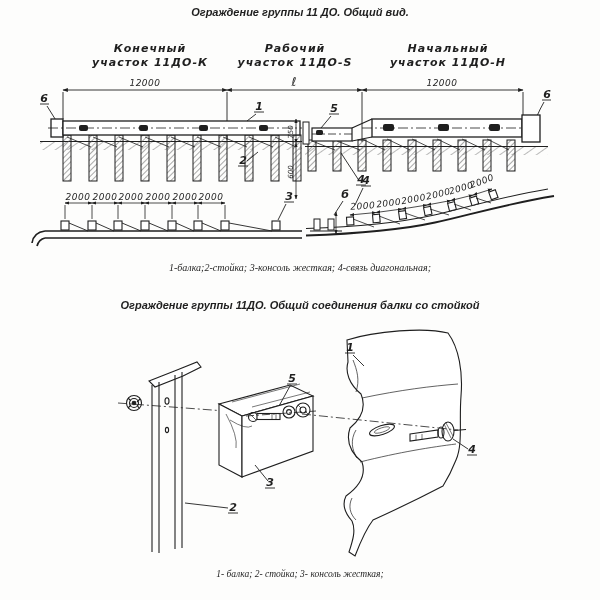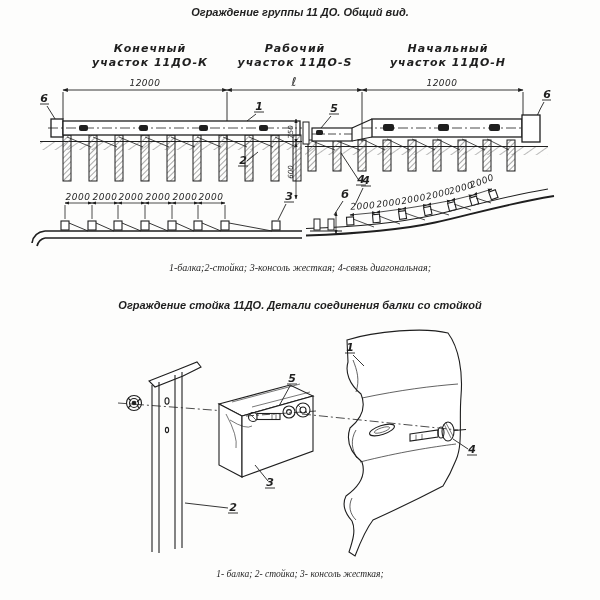--- a/index.html
+++ b/index.html
@@ -248,21 +248,21 @@
     <path d="M343,201 L334,215" stroke="#1f1f1f" stroke-width="0.9" fill="none"></path>
     <text class="co" x="366" y="184" text-anchor="middle">4</text>
     <path d="M361,186 L371,186 M363,188 L355,205" stroke="#1f1f1f" stroke-width="0.9" fill="none"></path>
   </g>
 </svg>
 
 <div class="abs cap" style="top:261px">
   <div>1-балка;2-стойка; 3-консоль жесткая; 4-связь диагональная;</div>
 </div>
 
-<div class="abs fig-title" style="top:299px">Ограждение стойка 11ДО. Детали соединения балки со стойкой</div>
+<div class="abs fig-title" style="top:299px">Ограждение группы 11ДО. Общий соединения балки со стойкой</div>
 
 <svg width="600" height="245" style="top:320px" viewBox="0 320 600 245">
   <g stroke="#1f1f1f" fill="none" stroke-width="1.1">
 
     <g>
       <circle cx="134" cy="403" r="7.5"></circle>
         <circle cx="134" cy="403" r="4.5"></circle>
         <circle cx="134" cy="403" r="1.8" fill="#1f1f1f"></circle>
       <line x1="128" y1="398" x2="131" y2="401"></line>
         <line x1="140" y1="399" x2="137" y2="402"></line>

